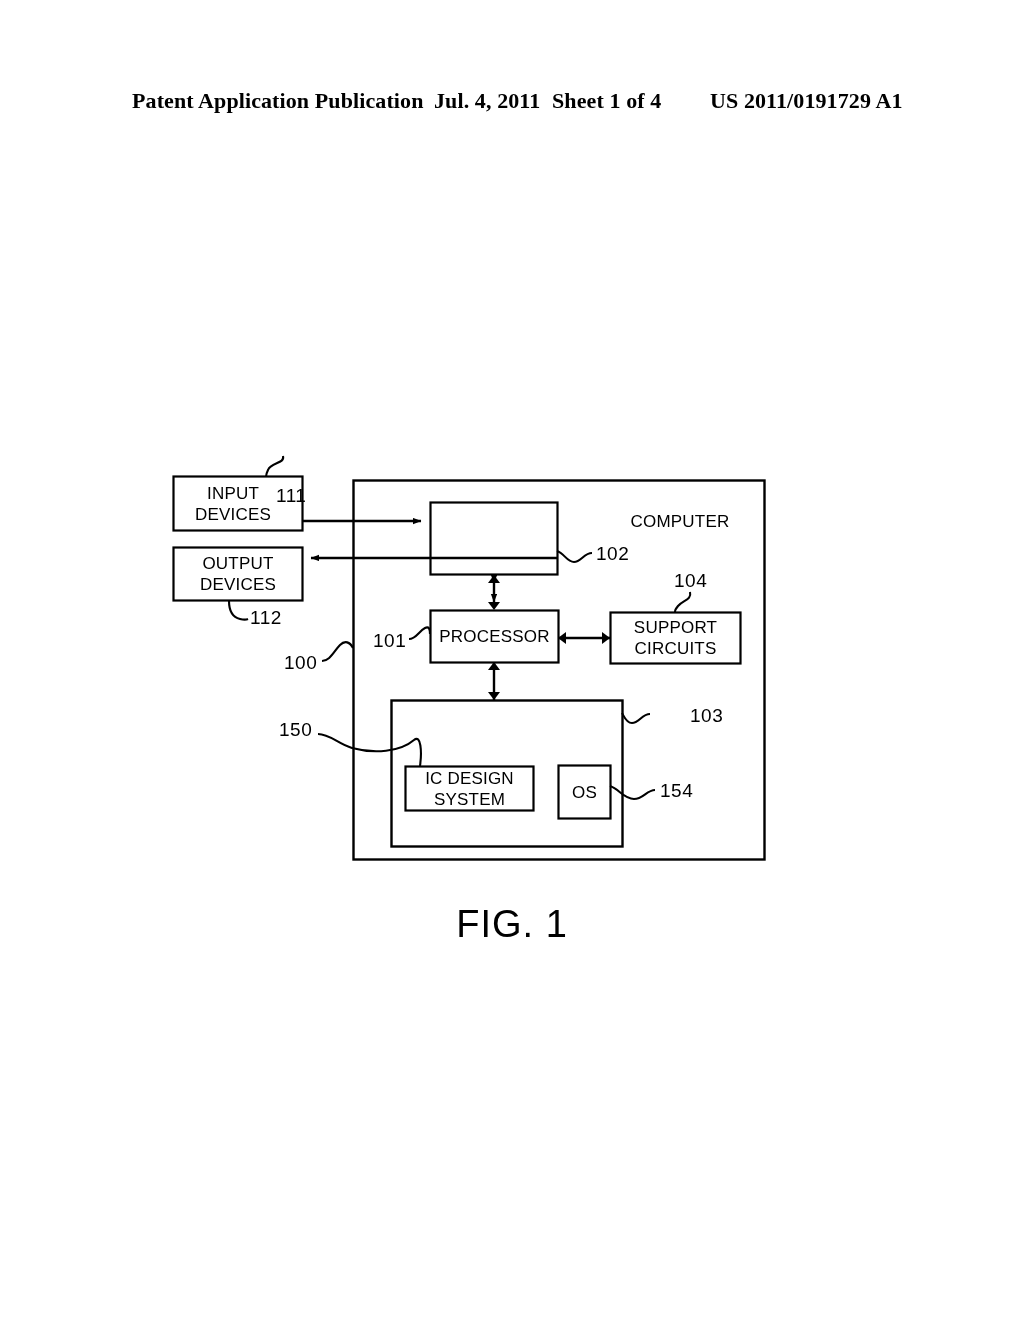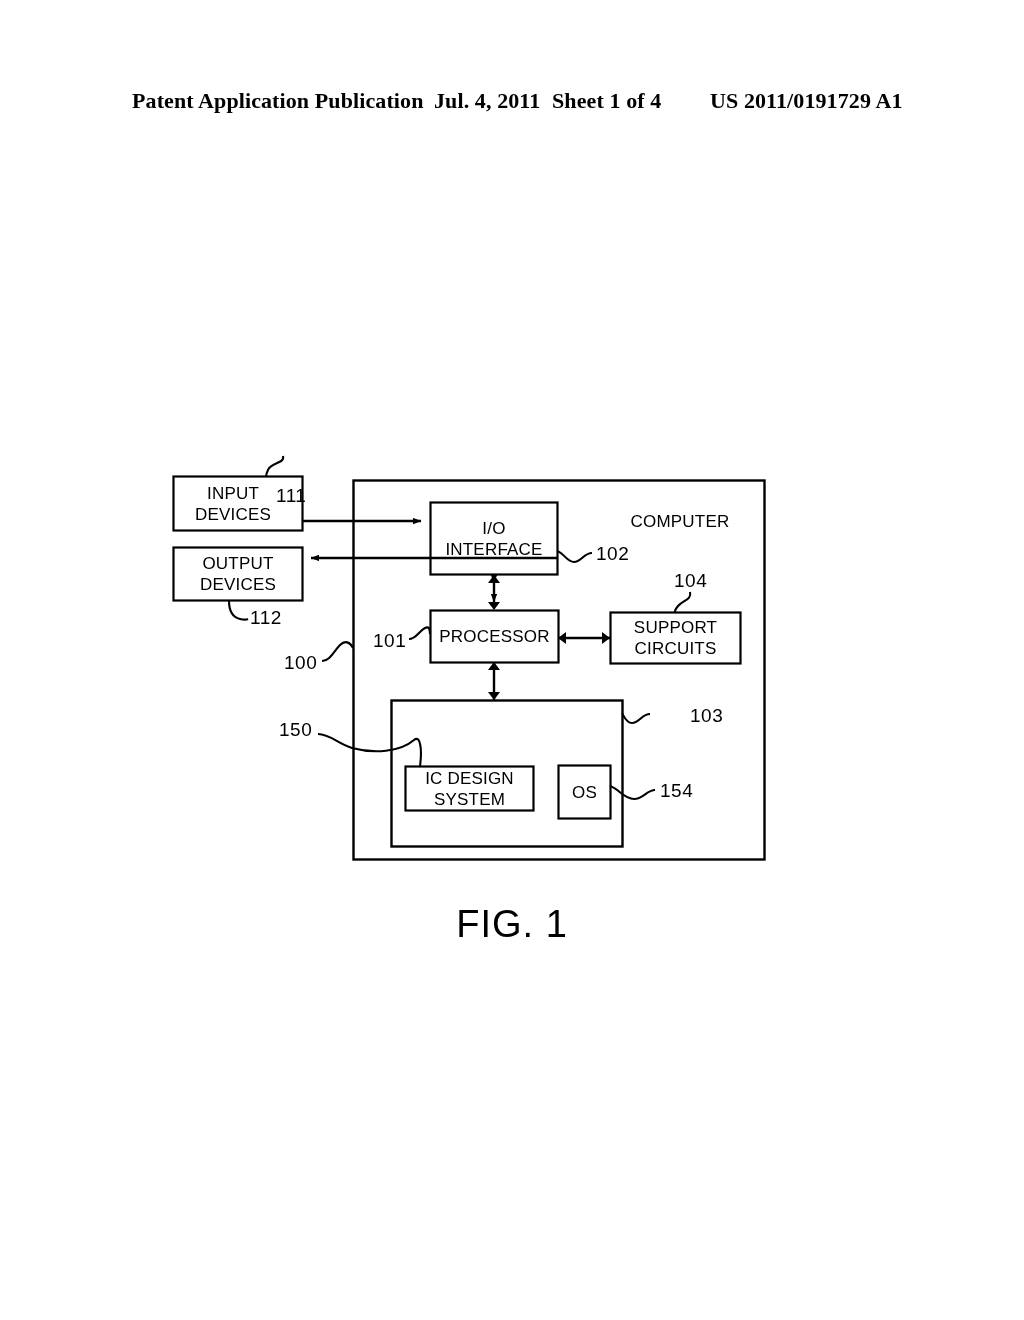--- a/index.html
+++ b/index.html
@@ -168,22 +168,20 @@
     <path d="M318,734 C330,734 338,744 352,748 C374,754 400,752 414,740 C421,734 422,752 420,766" fill="none" stroke="#000" stroke-width="2.1"></path>
 
   </svg>
 
   <div class="box-label" style="left:173px; top:476px; width:120px; height:55px;">INPUT
 DEVICES</div>
 
   <div class="box-label" style="left:173px; top:547px; width:130px; height:54px;">OUTPUT
 DEVICES</div>
 
-  <div class="box-label" style="left:430px; top:502px; width:128px; height:73px;">I/O
-INTERFACE</div>
 
   <div class="box-label" style="left:430px; top:610px; width:129px; height:53px;">PROCESSOR</div>
 
   <div class="box-label" style="left:610px; top:612px; width:131px; height:52px;">SUPPORT
 CIRCUITS</div>
 
 
   <div class="box-label" style="left:405px; top:766px; width:129px; height:45px;">IC DESIGN
 SYSTEM</div>
 

